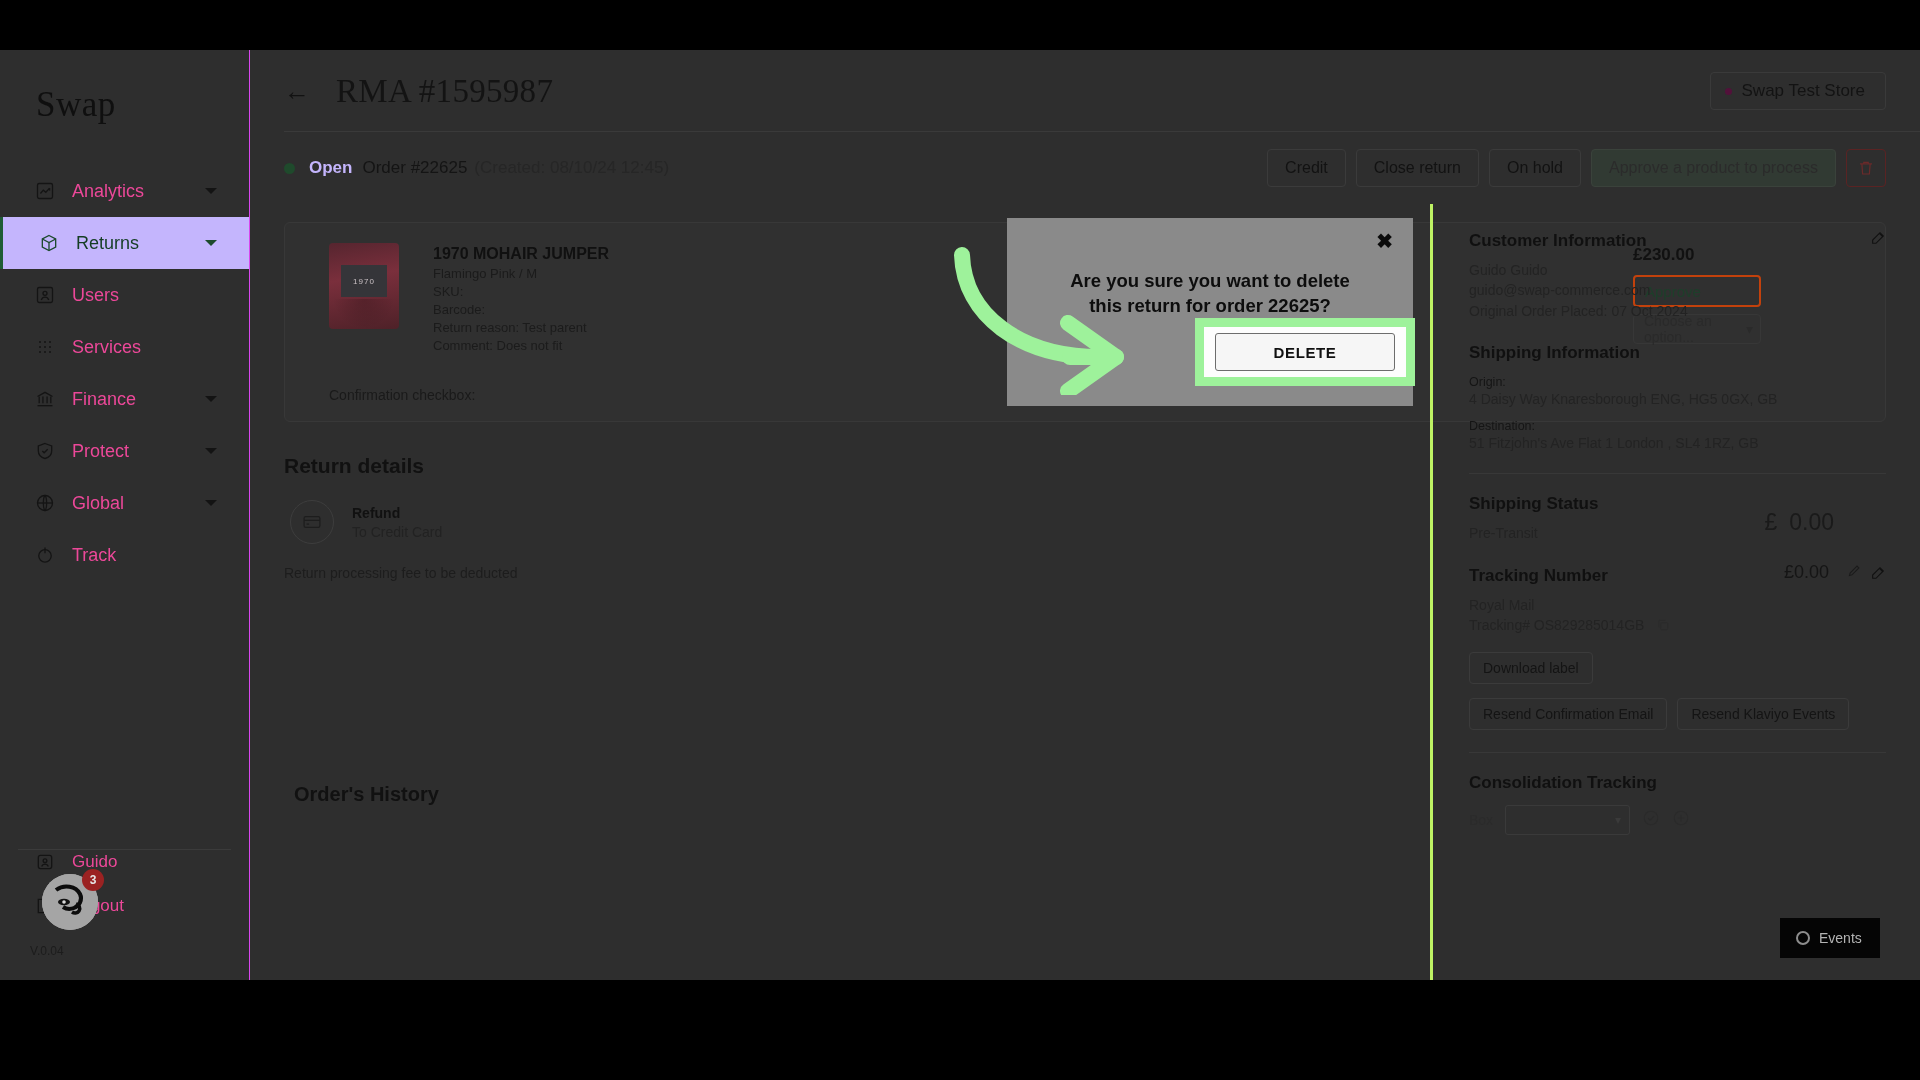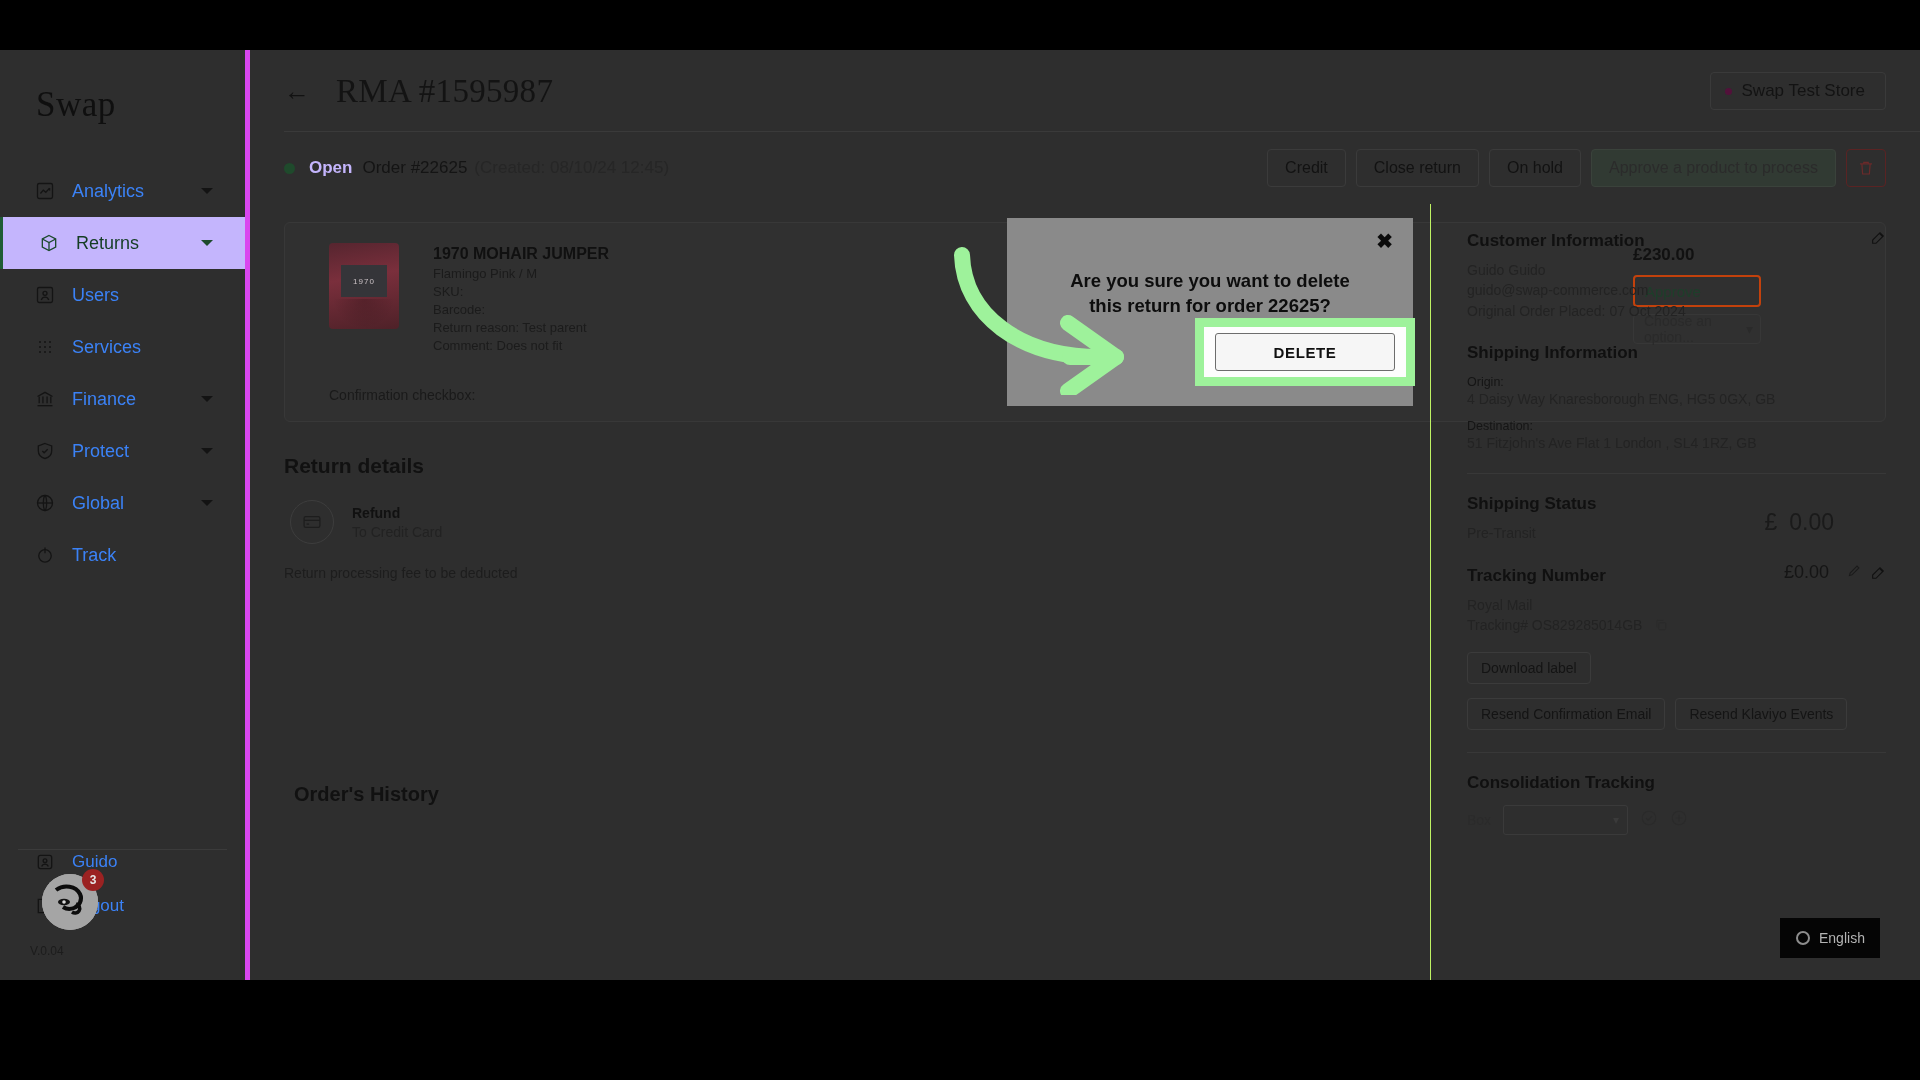--- a/index.html
+++ b/index.html
@@ -20,38 +20,38 @@
     left: 0; top: 50px;
     width: 1920px; height: 930px;
     background: #2e2e2e;
     display: flex;
     overflow: hidden;
   }
   
   .sidebar {
     width: 250px; height: 930px;
     background: #2e2e2e;
-    border-right: 5px solid #d946ef;
+    border-right: 1px solid #d946ef;
     position: relative;
     flex: 0 0 250px;
   }
   .brand {
     font-family: "Liberation Serif", serif;
     font-size: 35px;
     color: #0f0f0f;
     letter-spacing: .5px;
     padding: 35px 0 0 36px;
     font-weight: 400;
   }
   .nav { margin-top: 40px; }
   .nav-item {
     display: flex; align-items: center;
     height: 52px;
     padding-left: 34px;
-    color: #3b82f6;
+    color: #ec4899;
     font-size: 18px;
     position: relative;
     cursor: pointer;
   }
   .nav-item .ic {
     width: 22px; height: 22px;
     margin-right: 16px;
     display: inline-flex; align-items: center; justify-content: center;
     flex: 0 0 22px;
   }
@@ -279,21 +279,21 @@
   .history-title {
     font-size: 20px; font-weight: 700; color: #111;
     margin-top: 200px; padding-left: 10px;
   }
   
   .right-panel {
     position: absolute;
     right: 0; top: 154px;
     width: 490px;
     padding: 26px 34px 0 36px;
-    border-left: 1px solid #bef264;
+    border-left: 3px solid #bef264;
     height: 776px;
   }
   .rp-h {
     font-size: 17px; font-weight: 700; color: #101010;
     margin-bottom: 9px;
     display: flex; align-items: center;
   }
   .rp-h .edit { margin-left: auto; cursor: pointer; }
   .rp-line { font-size: 14px; color: #232323; line-height: 1.45; }
   .rp-sub { font-size: 12.5px; color: #151515; margin-top: 12px; }
@@ -731,18 +731,18 @@
       </svg>
 
       <div class="delete-highlight">
         <div class="delete-inner">
           <button class="delete-btn">DELETE</button>
         </div>
       </div>
 
       <div class="lang-widget">
         <span class="lang-circle"></span>
-        <span class="lang-txt">English</span>
+        <span class="lang-txt">Events</span>
       </div>
 
     </section>
   </div>
 </div>
 
 </body></html>

